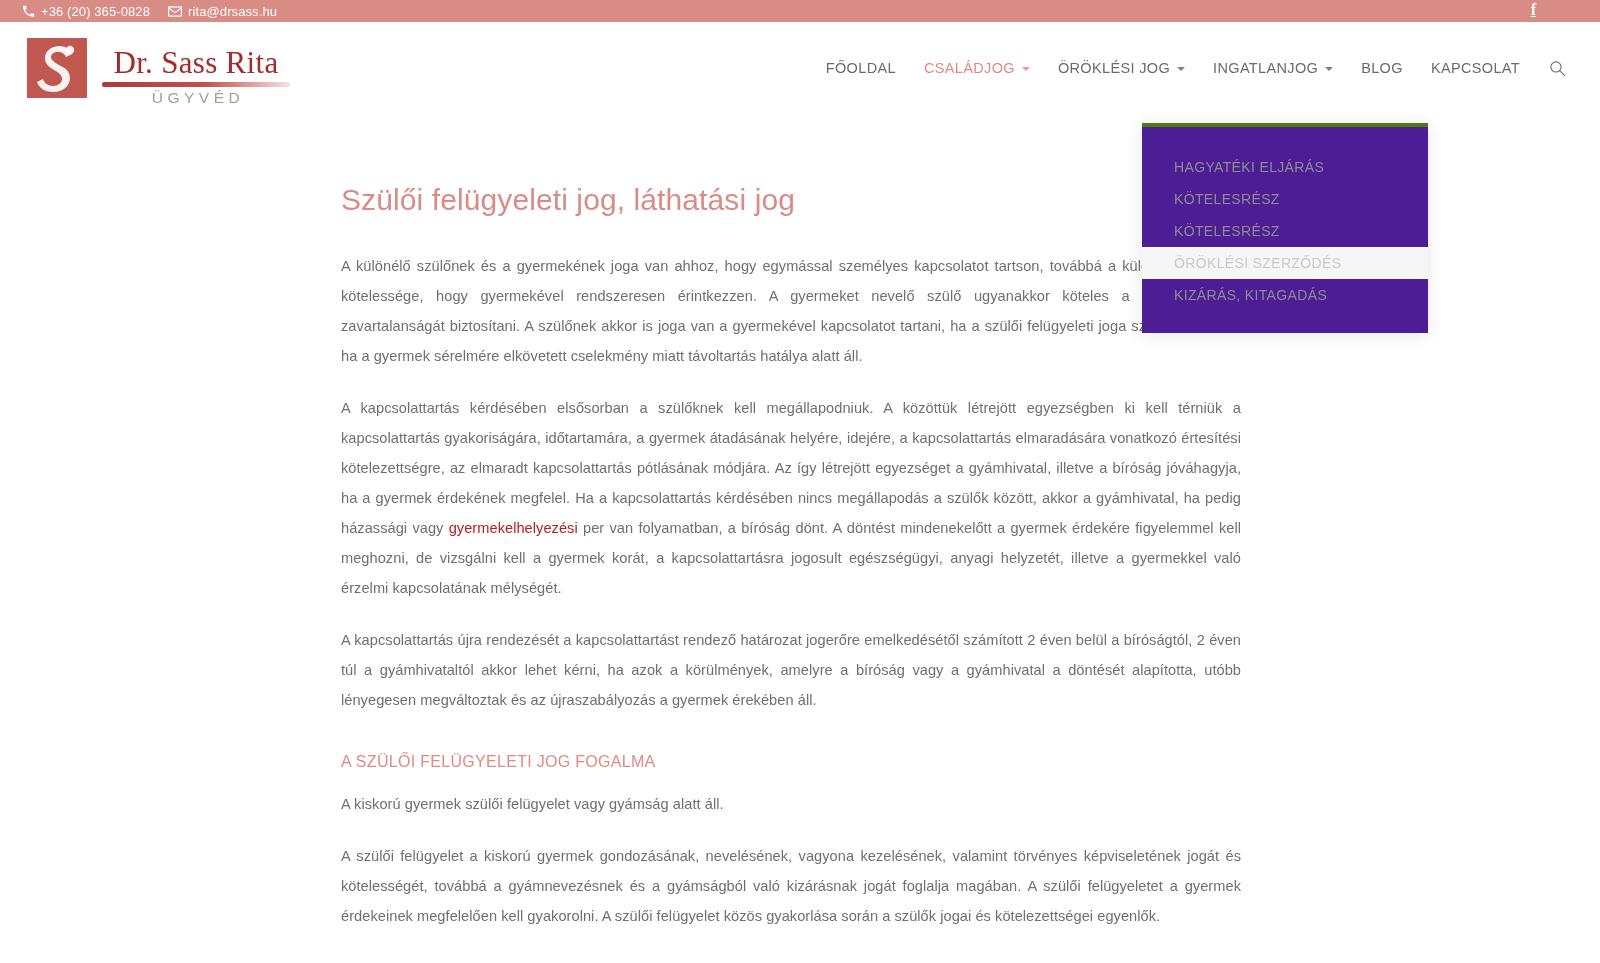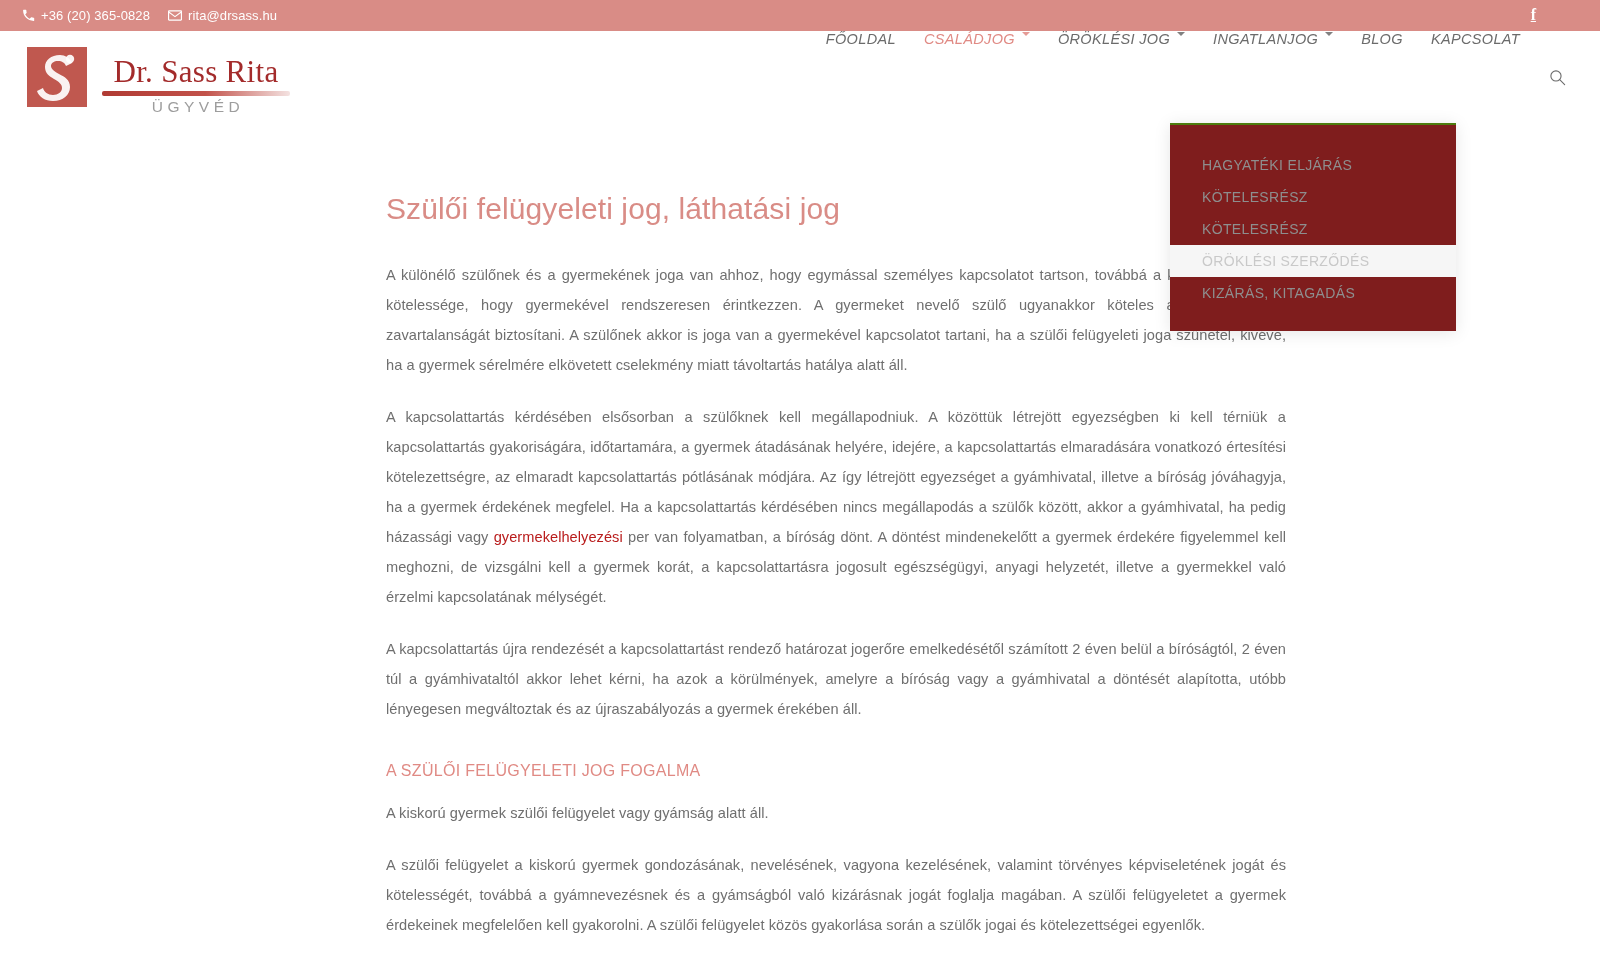--- a/index.html
+++ b/index.html
@@ -8,21 +8,21 @@
     margin: 0; padding: 0;
     width: 1600px; height: 963px;
     overflow: hidden;
     background: #ffffff;
     font-family: "Liberation Sans", sans-serif;
     -webkit-font-smoothing: antialiased;
   }
 
   
   .topbar {
-    height: 31px;
+    height: 22px;
     background: #d98c86;
     display: flex;
     align-items: center;
     padding: 0 26px 0 22px;
     position: relative;
   }
   .topbar-left { display: flex; align-items: center; gap: 18px; }
   .tb-item {
     display: flex; align-items: center; gap: 6px;
     color: #ffffff;
@@ -94,29 +94,29 @@
   .nav {
     margin-left: auto;
     display: flex;
     align-items: center;
     gap: 0;
     height: 100%;
   }
   .nav-item {
     position: relative;
     display: flex;
+    align-items: center;
     height: 100%;
     padding: 0 14px;
     font-size: 14.5px;
     color: #6b6b6b;
     letter-spacing: .35px;
     text-decoration: none;
     white-space: nowrap;
     cursor: pointer;
-    font-style: italic;
   }
   .nav-item.active { color: #e08a84; }
   .caret {
     display: inline-block;
     margin-left: 7px;
     width: 0; height: 0;
     border-left: 4px solid transparent;
     border-right: 4px solid transparent;
     border-top: 4.5px solid currentColor;
     opacity: .85;
@@ -127,24 +127,24 @@
     width: 34px; height: 100%;
     color: #6b6b6b;
     cursor: pointer;
     margin-left: 6px;
   }
 
   
   .dropdown {
     position: absolute;
     top: 123px;
-    left: 1170px;
+    left: 1142px;
     width: 286px;
-    background: #7f1d1d;
-    border-top: 2px solid #4d7c0f;
+    background: #4c1d95;
+    border-top: 4px solid #4d7c0f;
     box-shadow: 0 2px 16px rgba(0,0,0,.10);
     padding: 24px 0 22px 0;
     z-index: 60;
   }
   .dd-item {
     display: block;
     padding: 8px 12px 8px 32px;
     font-size: 14px;
     letter-spacing: .35px;
     color: #8e8e8e;
@@ -154,21 +154,20 @@
   }
   .dd-item.hovered {
     background: #f6f6f6;
     color: #c9c9c9;
   }
 
   
   .content {
     position: relative;
     padding: 66px 0 0 0;
-    margin-left: 45px;
   }
   .container {
     width: 900px;
     margin: 0 0 0 341px;
   }
   h1.page-title {
     font-size: 30px;
     font-weight: normal;
     color: #d98c86;
     margin: 0 0 32px 0;

